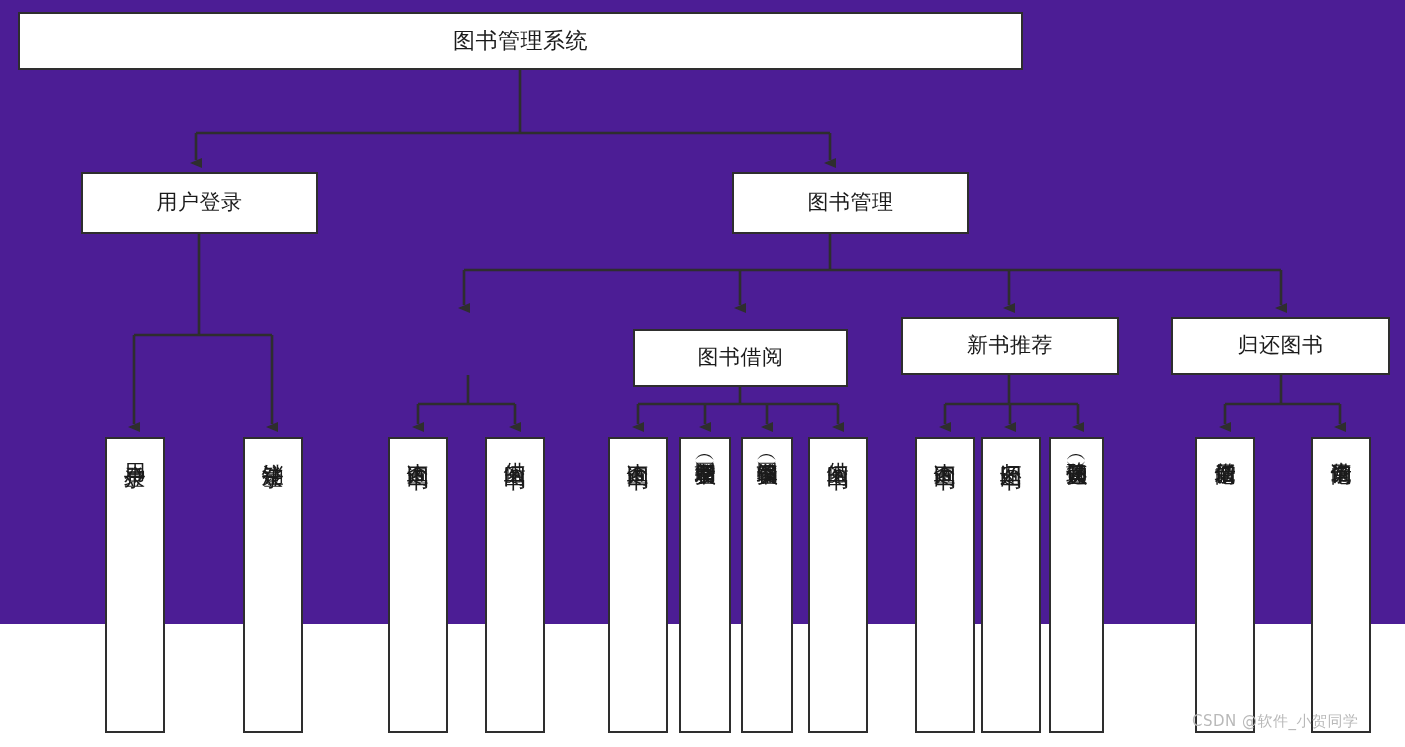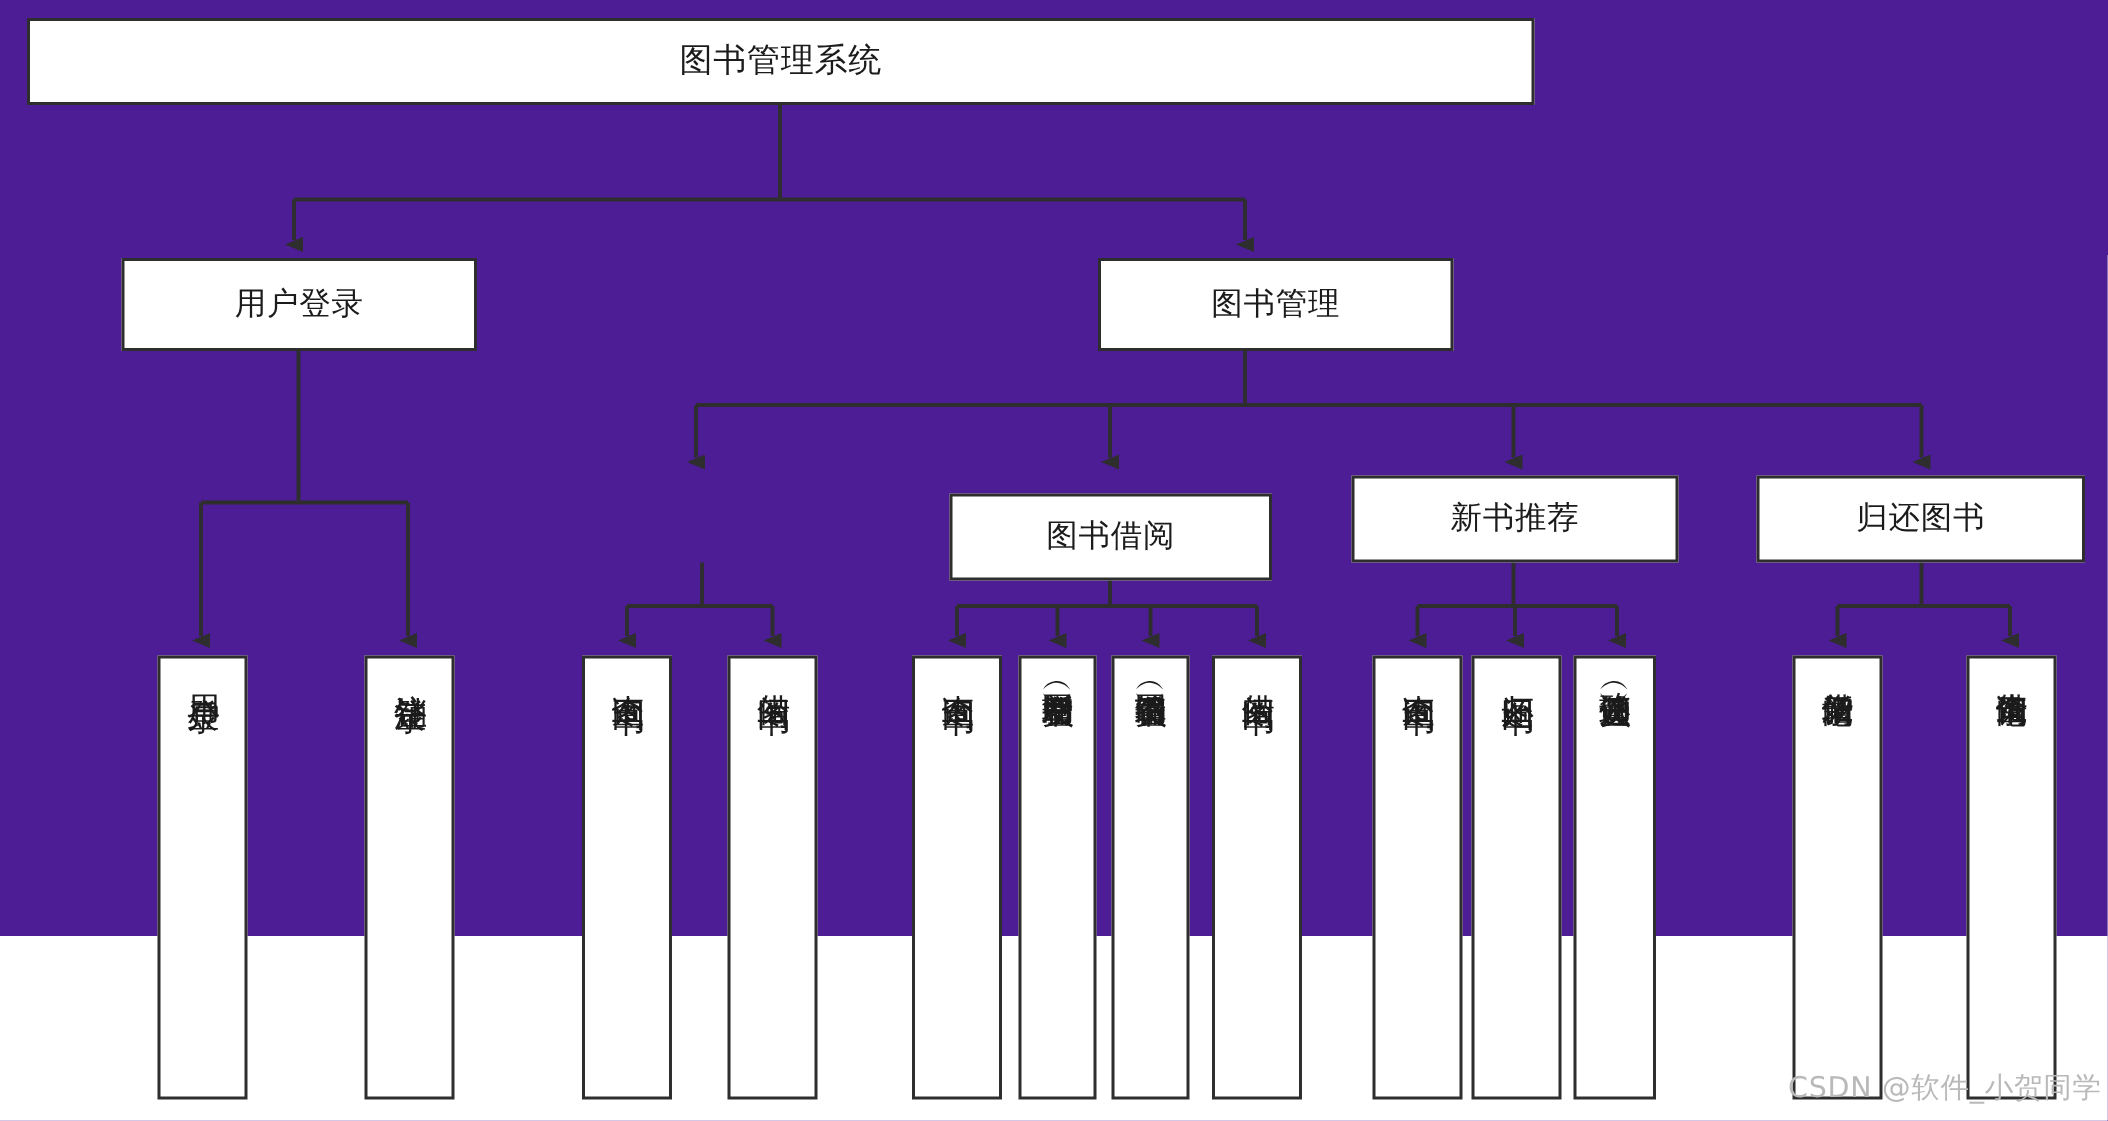--- a/index.html
+++ b/index.html
@@ -65,21 +65,21 @@
     white-space: normal;
     max-height: 100%;
   }
   .node.vertical.compact .label {
     font-size: 21px;
     letter-spacing: 0.5px;
   }
   .watermark {
     position: absolute;
     color: #b9b9b9;
-    font-size: 19px;
+    font-size: 15px;
     letter-spacing: 0.5px;
     white-space: nowrap;
     user-select: none;
   }
 </style>
 </head>
 <body>
 
 <div id="diagram-root">
 

